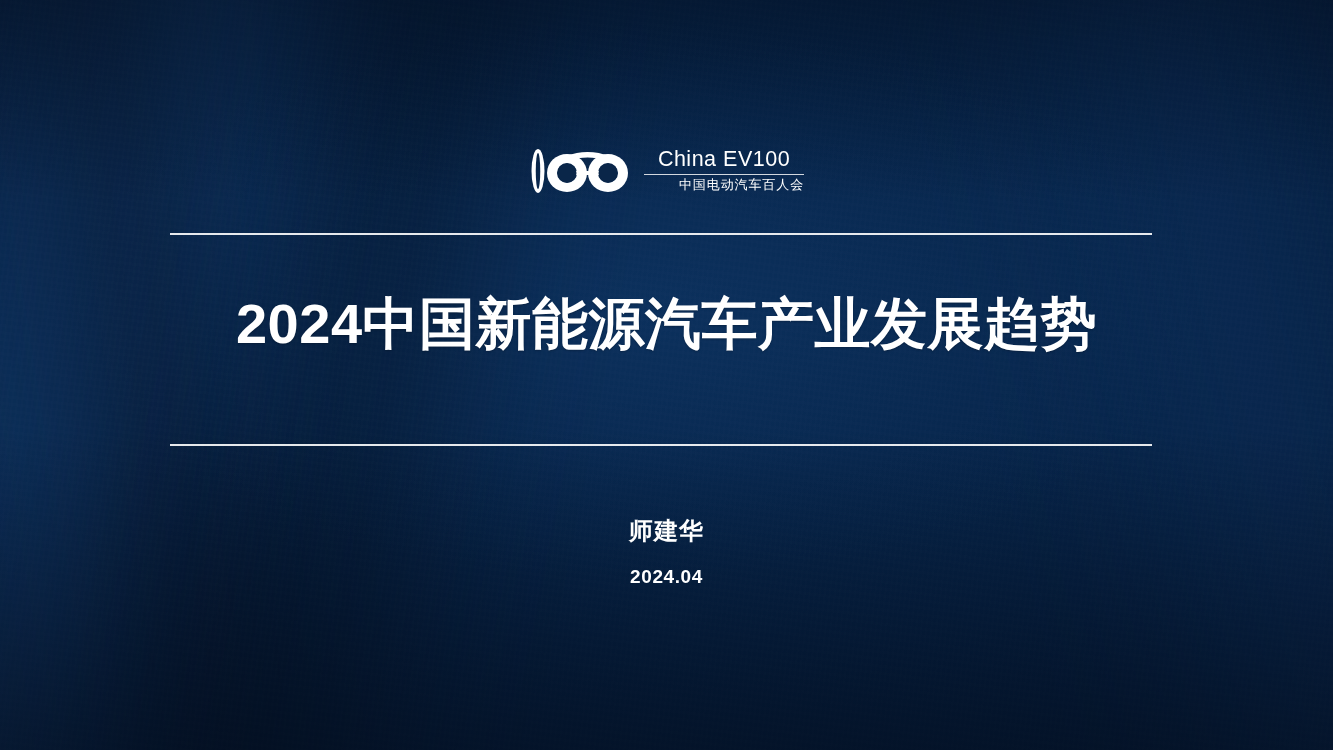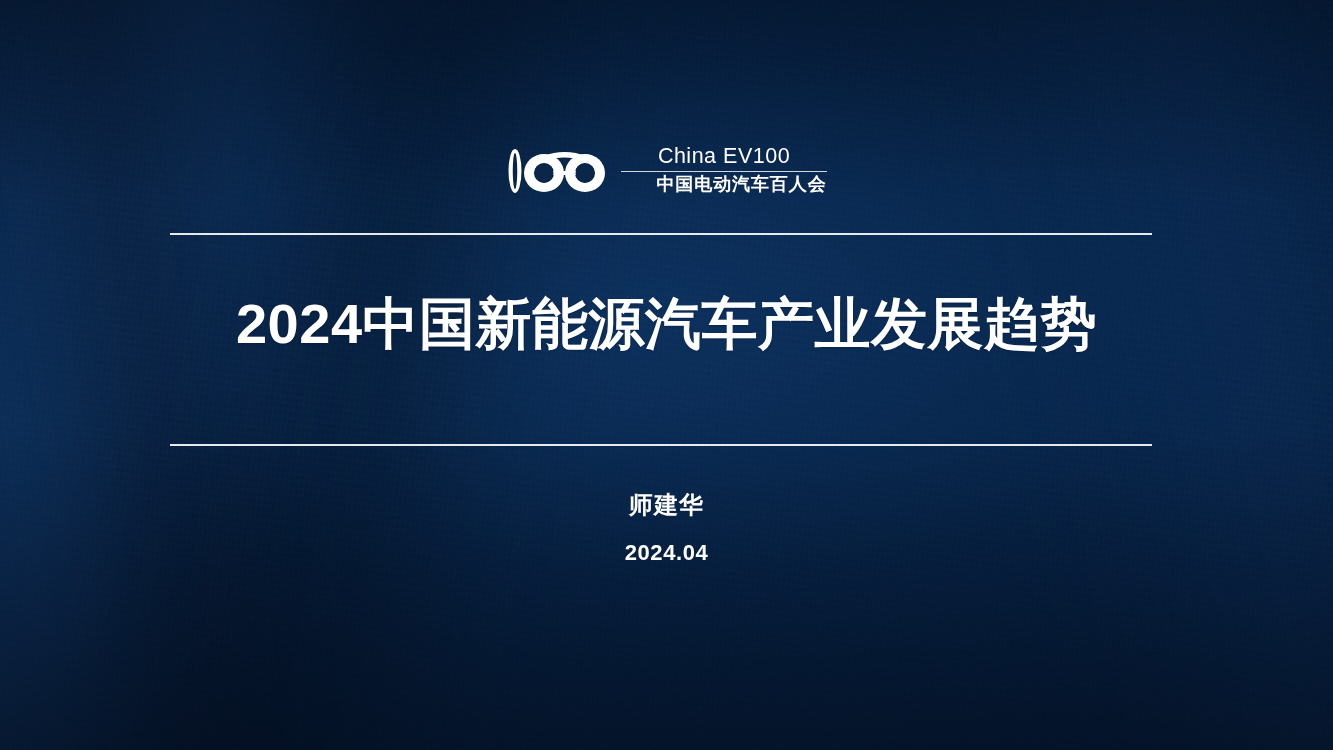--- a/index.html
+++ b/index.html
@@ -109,22 +109,22 @@
     line-height:1.08;
     white-space:nowrap;
   }
   .logo-rule {
     width:100%;
     height:1px;
     background:rgba(255,255,255,0.82);
     margin:3px 0 3px 0;
   }
   .logo-word-cn {
-    font-size:18px;
-    font-weight:700;
+    font-size:13px;
+    font-weight:400;
     letter-spacing:0.9px;
     color:#ffffff;
     line-height:1.1;
     white-space:nowrap;
     margin-left:35px;
   }
 
   
   .divider {
     position:absolute;
@@ -148,33 +148,33 @@
     letter-spacing:0.5px;
     line-height:1.16;
     white-space:nowrap;
     text-shadow:0 1px 2px rgba(0,0,0,0.22);
   }
 
   
   .byline {
     position:absolute;
     left:0; right:0;
-    top:490px;
+    top:516px;
     text-align:center;
   }
   .byline-name {
     color:#ffffff;
     font-size:24px;
     font-weight:700;
     letter-spacing:1.2px;
     line-height:1.25;
   }
   .byline-date {
     color:#ffffff;
-    font-size:22px;
+    font-size:19px;
     font-weight:700;
     letter-spacing:0.6px;
     line-height:1.25;
     margin-top:19px;
   }
 </style>
 </head>
 <body>
 
 <div id="slide">

